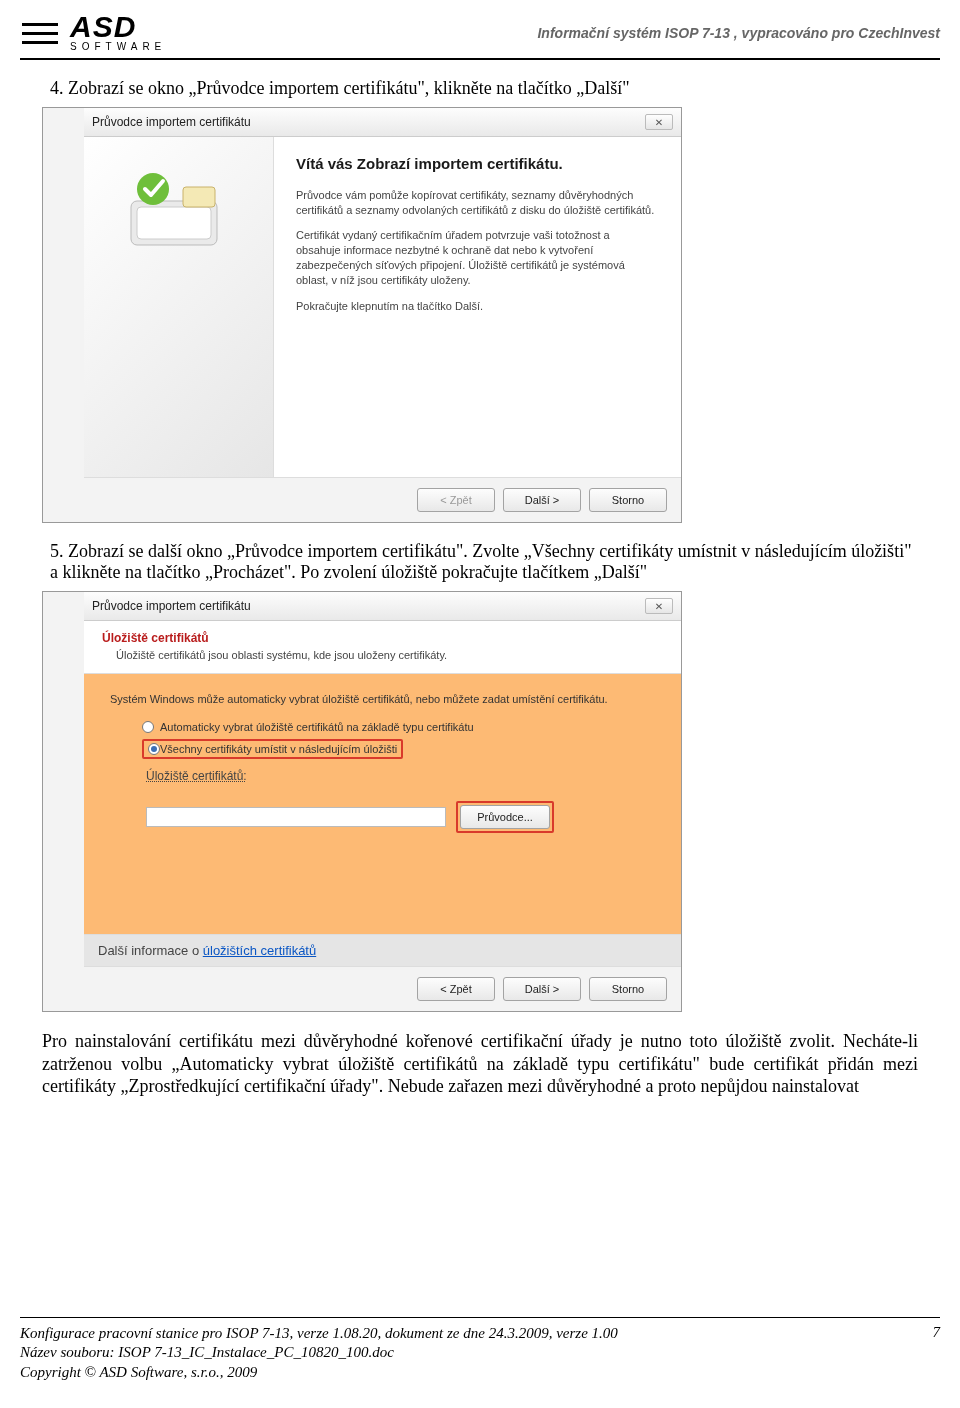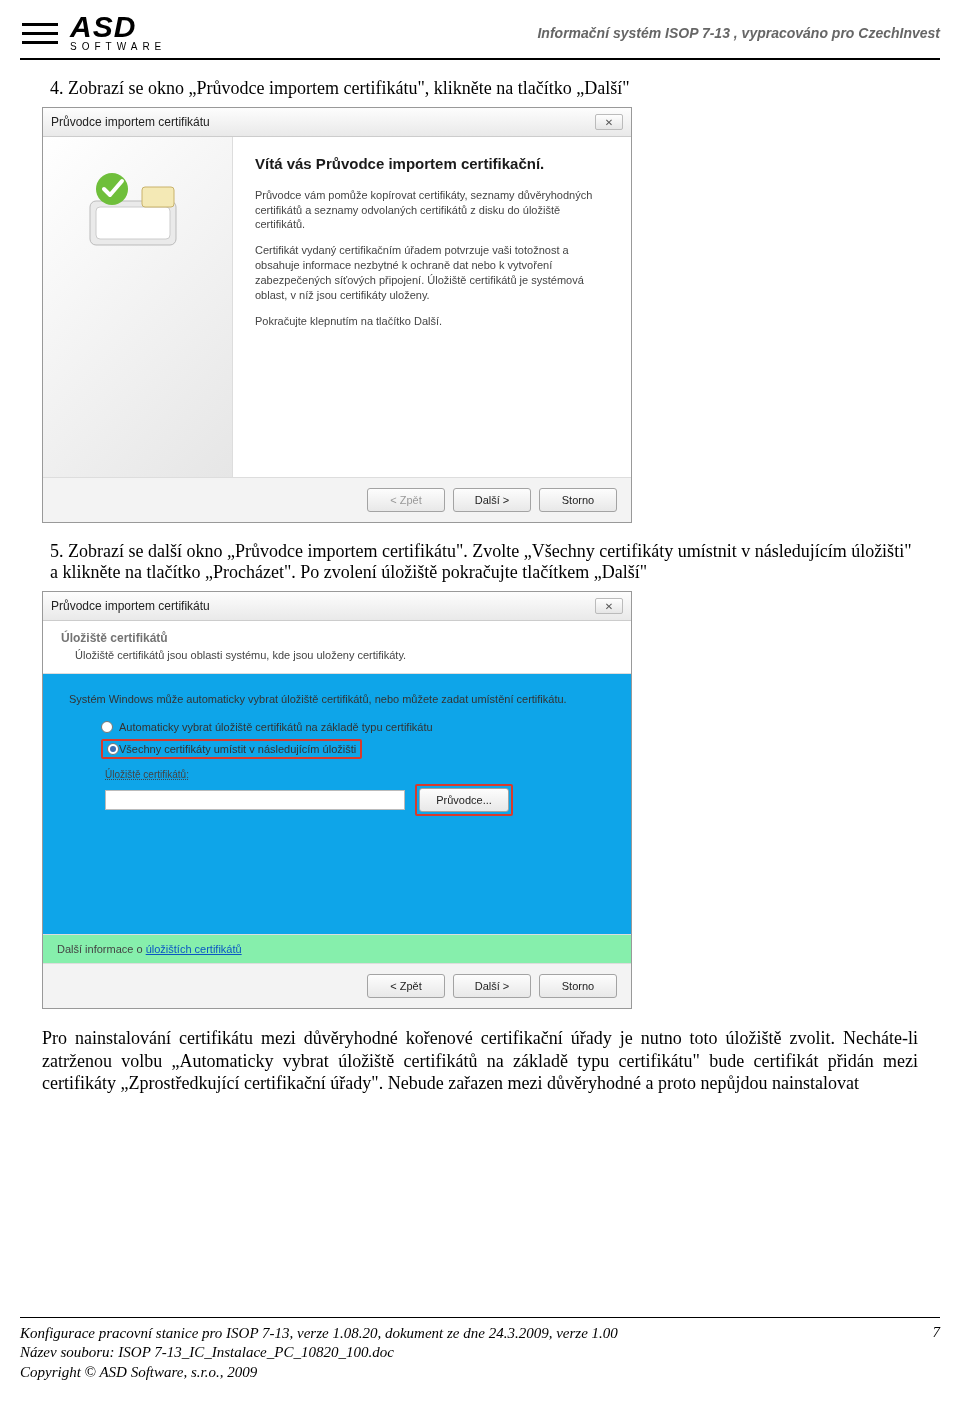--- a/index.html
+++ b/index.html
@@ -51,27 +51,28 @@
     font-size: 14px;
     color: #666;
     text-align: right;
   }
   .head-rule { border:0; border-top:2px solid #000; margin:2px 20px 18px 20px; }
   .content { margin: 0 42px; }
   .num-item { font-size: 18px; margin: 10px 0 8px 8px; }
   .body-text { font-size: 18px; margin: 10px 0 8px 0; text-align: justify; line-height:1.25; }
   
   .wiz {
-    width: 590px;
+    width: 640px;
     border:1px solid #999;
     background:#f3f3f3;
     font-family: "Segoe UI", Tahoma, Arial, sans-serif;
     font-size: 12px;
     color:#333;
     margin: 4px 0 18px 0;
+    padding-left: 41px;
   }
   .wiz-titlebar {
     background: linear-gradient(#fdfdfd,#e9e9e9);
     padding:6px 8px;
     display:flex; align-items:center;
     border-bottom:1px solid #ccc;
   }
   .wiz-title { font-size:12px; color:#222; }
   .wiz-close {
     margin-left:auto;
@@ -111,34 +112,34 @@
     padding:0 10px;
   }
   .btn[disabled] { color:#999; }
   
   .wiz2-body { background:#fff; padding:0; }
   .wiz2-header {
     background:#fff;
     border-bottom:1px solid #ddd;
     padding:10px 18px 12px 18px;
   }
-  .wiz2-header .t1 { font-weight:700; font-size:12px; color:#737373;}
+  .wiz2-header .t1 { font-weight:700; font-size:12px; color:#b91c1c;}
   .wiz2-header .t2 { font-size:11px; color:#444; margin-top:4px; padding-left:14px;}
-  .wiz2-content { padding:18px 26px 50px 26px; min-height:260px; background:#0ea5e9; color:#333;}
+  .wiz2-content { padding:18px 26px 50px 26px; min-height:260px; background:#fdba74; color:#333;}
   .wiz2-content p { font-size:11px; margin:0 0 14px 0; line-height:1.35;}
   .radio-row { display:flex; align-items:center; gap:6px; font-size:11px; margin:4px 0 6px 32px;}
   .radio { width:12px; height:12px; border:1px solid #777; border-radius:50%; background:#fff; display:inline-flex; align-items:center; justify-content:center;}
   .radio.sel::after { content:""; width:6px; height:6px; border-radius:50%; background:#3c6fb5;}
   .hl-red { border:2px solid #d93a2b; padding:2px 4px; border-radius:2px; display:inline-flex; align-items:center; }
   .store-row { margin:10px 0 0 36px;}
-  .store-label { font-size:10px; color:#444; text-decoration:underline dotted; margin-bottom:4px; display:block;}
+  .store-label { font-size:12px; color:#444; text-decoration:underline dotted; margin-bottom:18px; display:block;}
   .store-input-row { display:flex; align-items:center; gap:10px;}
   .store-input { width:300px; height:20px; border:1px solid #bbb; background:#fff;}
   .browse-wrap { border:2px solid #d93a2b; padding:2px; border-radius:2px;}
-  .wiz2-linkrow { background:#86efac; border-top:1px solid #ddd; font-size:11px; padding:8px 14px; color:#444;}
+  .wiz2-linkrow { background:#e5e5e5; border-top:1px solid #ddd; font-size:13px; padding:8px 14px; color:#444;}
   .wiz2-linkrow .lk { color:#0a56c4; text-decoration:underline; }
   
   .page-foot {
     position:absolute; bottom:26px; left:20px; right:20px;
     border-top:1px solid #000; padding-top:6px;
     font-style: italic; font-size:15px;
     display:flex;
   }
   .page-foot .left { flex:1; line-height:1.3; }
   .page-foot .num { width:30px; text-align:right;}
@@ -175,21 +176,21 @@
       <div class="wiz-side">
         <svg class="cert-icon" viewBox="0 0 120 90">
           <rect x="12" y="34" width="86" height="44" rx="6" fill="#eaeaea" stroke="#bbb"></rect>
           <rect x="18" y="40" width="74" height="32" rx="4" fill="#fff" stroke="#ccc"></rect>
           <circle cx="34" cy="22" r="16" fill="#6fbf3b"></circle>
           <path d="M26 22 l6 6 l12 -14" stroke="#fff" stroke-width="4" fill="none" stroke-linecap="round" stroke-linejoin="round"></path>
           <rect x="64" y="20" width="32" height="20" rx="3" fill="#f4e9b5" stroke="#c9b26a"></rect>
         </svg>
       </div>
       <div class="wiz-main">
-        <div class="wiz-h">Vítá vás Průvodce importem certifikační.</div>
+        <div class="wiz-h">Vítá vás Zobrazí importem certifikátu.</div>
         <p class="wiz-p">Průvodce vám pomůže kopírovat certifikáty, seznamy důvěryhodných certifikátů a seznamy odvolaných certifikátů z disku do úložiště certifikátů.</p>
         <p class="wiz-p">Certifikát vydaný certifikačním úřadem potvrzuje vaši totožnost a obsahuje informace nezbytné k ochraně dat nebo k vytvoření zabezpečených síťových připojení. Úložiště certifikátů je systémová oblast, v níž jsou certifikáty uloženy.</p>
         <p class="wiz-p">Pokračujte klepnutím na tlačítko Další.</p>
       </div>
     </div>
     <div class="wiz-footer">
       <span class="btn" disabled="">&lt; Zpět</span>
       <span class="btn">Další &gt;</span>
       <span class="btn">Storno</span>
     </div>

